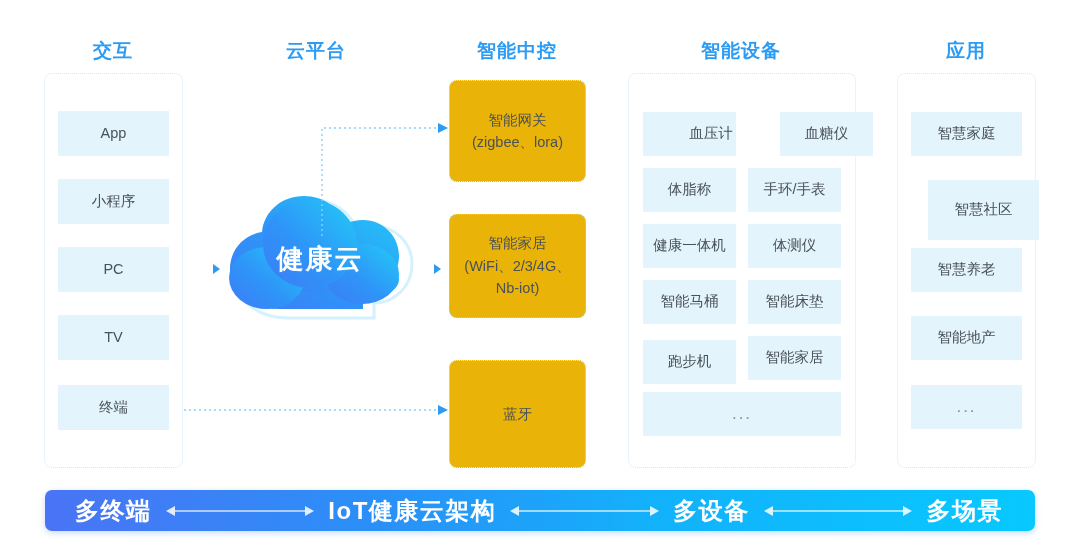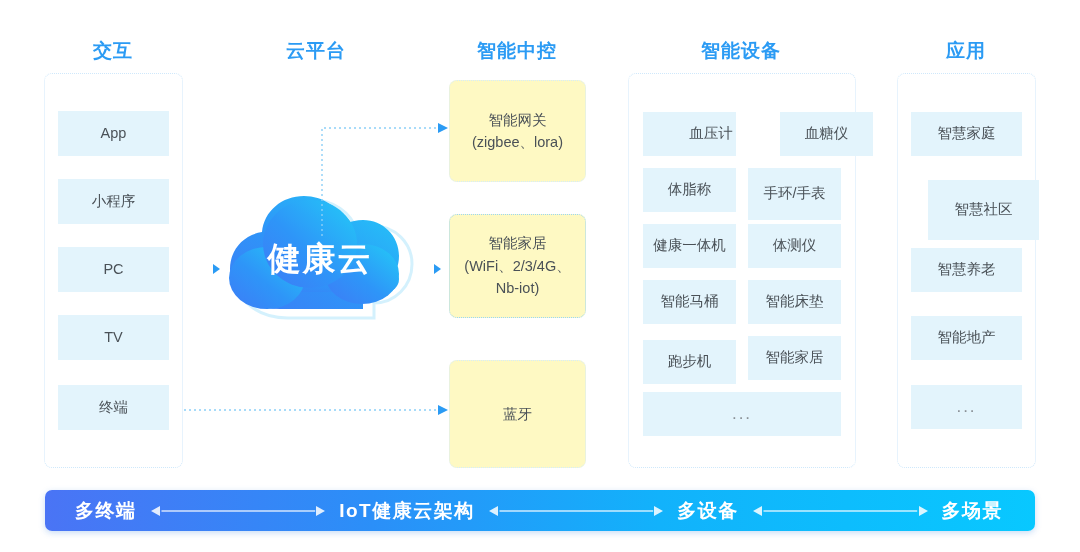--- a/index.html
+++ b/index.html
@@ -45,42 +45,42 @@
     line-height: 1.35;
     white-space: nowrap;
   }
   .chip.dots { font-size: 17px; letter-spacing: 2px; color:#8a9096; }
 
   
   .hollow {
     position: absolute;
     border: 1px dotted #d4ecfb;
     border-radius: 8px;
-    background: #fef9c3;
+    background: #eab308;
     color: #4a5157;
     font-size: 14.5px;
     line-height: 1.55;
     display: flex;
     align-items: center;
     justify-content: center;
     text-align: center;
     padding: 0 6px;
   }
   .hollow.accent { border-color: #9ad6f5; }
 
   
   #cloud-wrap { position: absolute; }
   #cloud-label {
     position: absolute;
     left: 0; right: 0;
     top: 50%;
     transform: translateY(-46%);
     text-align: center;
     color: #ffffff;
-    font-size: 33px;
+    font-size: 27px;
     font-weight: bold;
     letter-spacing: 2px;
     pointer-events: none;
   }
 
   
   .conn { position: absolute; }
 
   .tri {
     position: absolute;
@@ -94,21 +94,21 @@
   #bottom-bar {
     position: absolute;
     border-radius: 7px;
     background: linear-gradient(90deg, #4a74f5 0%, #2b8ff8 33%, #12b2fb 62%, #08c8ff 100%);
     display: flex;
     align-items: center;
     box-shadow: 0 2px 6px rgba(40,120,220,.25);
   }
   .bar-label {
     color: #ffffff;
-    font-size: 19px;
+    font-size: 24px;
     font-weight: bold;
     letter-spacing: 1.5px;
     white-space: nowrap;
     flex: 0 0 auto;
   }
   .bar-arrow { flex: 1 1 auto; height: 14px; position: relative; margin: 0 14px; }
 </style>
 </head>
 <body>
 
@@ -190,21 +190,21 @@
   <div class="hollow" style="left:449px; top:360px; width:137px; height:108px;">
     <span>蓝牙</span>
   </div>
 
   <div class="panel" style="left:628px; top:73px; width:228px; height:395px;"></div>
 
   <div class="chip" style="left:643px; top:112px; width:93px; height:44px;padding-left:43px;">血压计</div>
   <div class="chip" style="left:748px; top:112px; width:93px; height:44px;margin-left:32px;">血糖仪</div>
 
   <div class="chip" style="left:643px; top:168px; width:93px; height:44px;">体脂称</div>
-  <div class="chip" style="left:748px; top:168px; width:93px; height:52px;">手环/手表</div>
+  <div class="chip" style="left:748px; top:168px; width:93px; height:44px;">手环/手表</div>
 
   <div class="chip" style="left:643px; top:224px; width:93px; height:44px;">健康一体机</div>
   <div class="chip" style="left:748px; top:224px; width:93px; height:44px;">体测仪</div>
 
   <div class="chip" style="left:643px; top:280px; width:93px; height:44px;">智能马桶</div>
   <div class="chip" style="left:748px; top:280px; width:93px; height:44px;">智能床垫</div>
 
   <div class="chip" style="left:643px; top:340px; width:93px; height:44px;">跑步机</div>
   <div class="chip" style="left:748px; top:336px; width:93px; height:44px;">智能家居</div>
 

